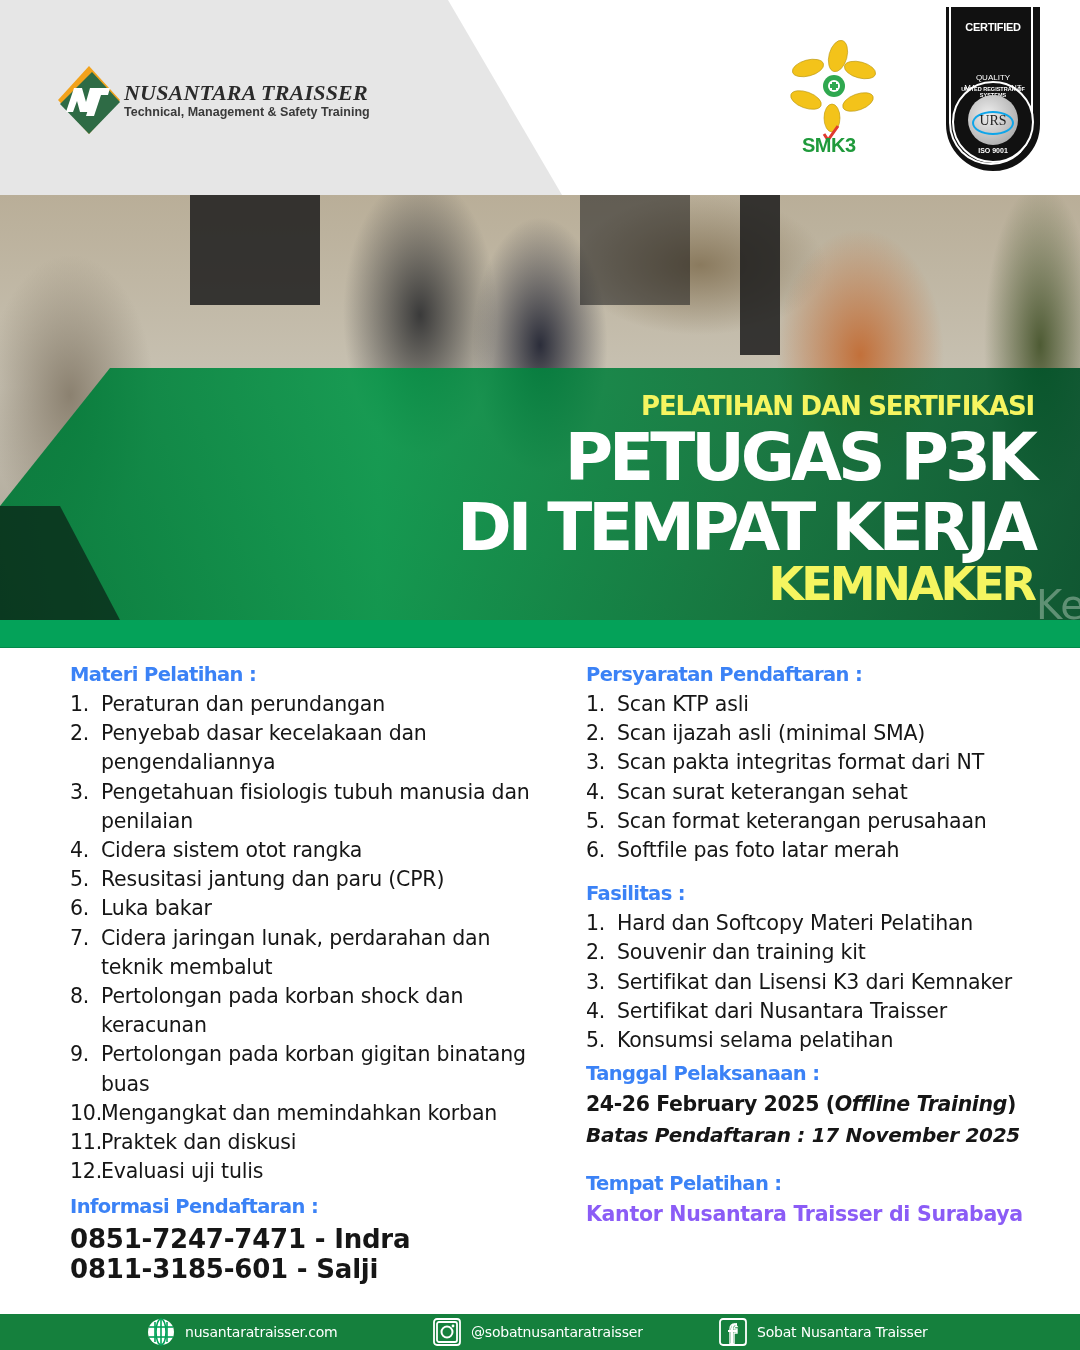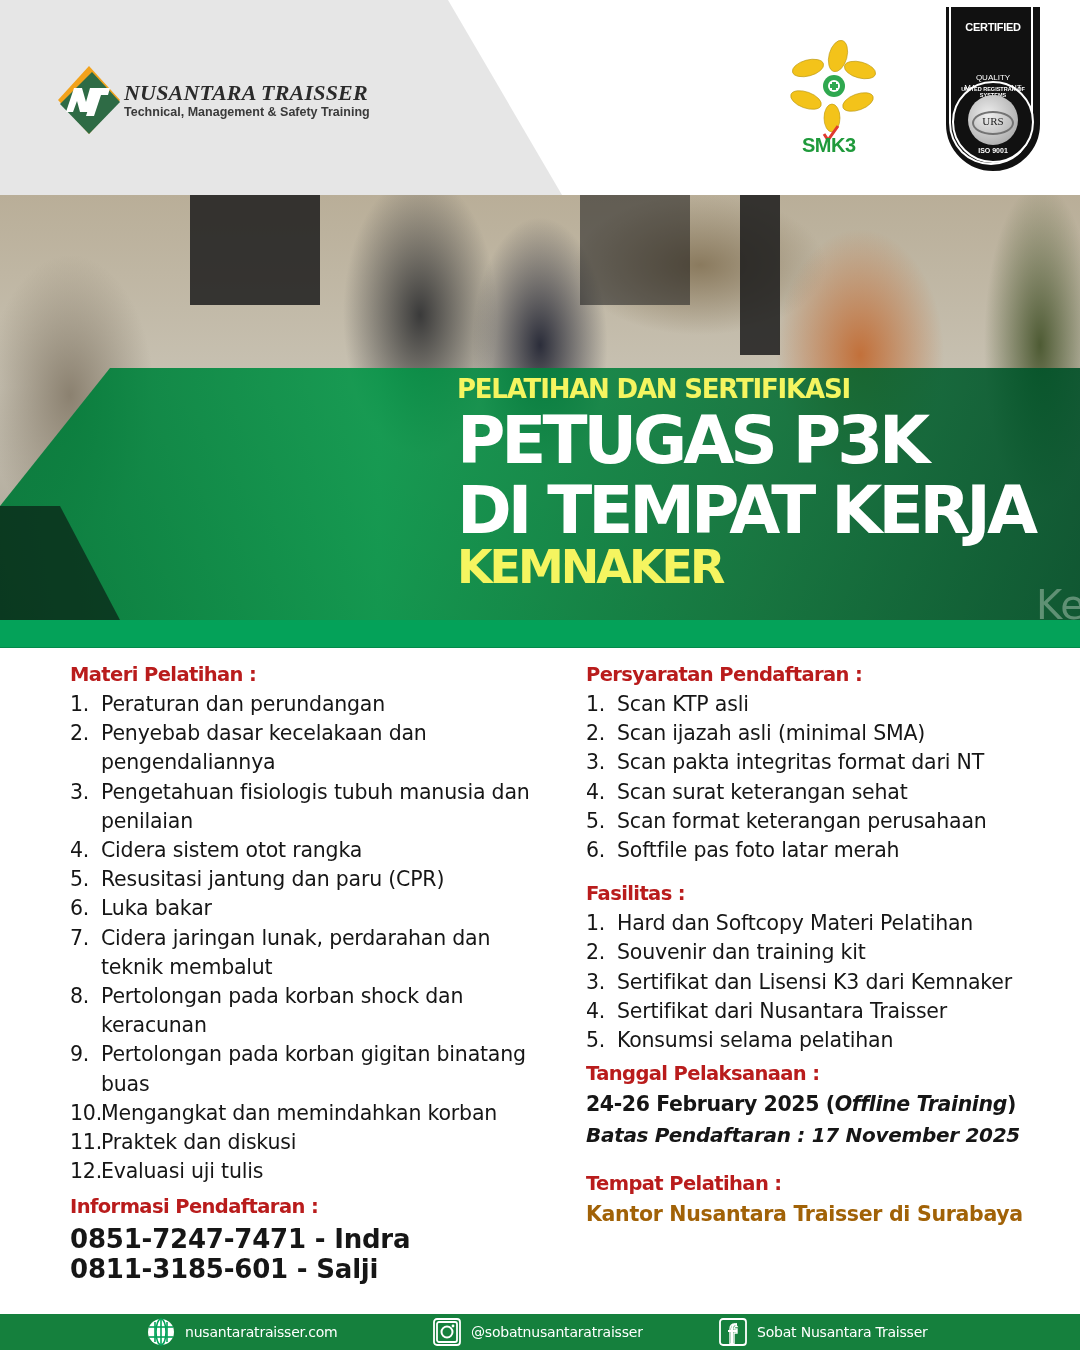--- a/index.html
+++ b/index.html
@@ -21,21 +21,21 @@
   .smk3 svg { width: 88px; height: 122px; display: block; }
   .smk3-label { position: absolute; left: 14px; top: 96px; font-family: "Liberation Sans", sans-serif; font-weight: bold; font-size: 20px; color: #1f9a3b; letter-spacing: -0.5px; }
 
   .iso { position: absolute; left: 946px; top: 7px; width: 94px; height: 164px; }
   .iso-body { position: absolute; left: 0; top: 0; width: 94px; height: 164px; background: #111; border-radius: 0 0 47px 47px; border: 2px solid #111; }
   .iso-inner { position: absolute; left: 3px; top: 0; width: 84px; height: 158px; border: 2px solid #fff; border-top: none; border-radius: 0 0 42px 42px; }
   .iso-cert { position: absolute; left: 0; top: 14px; width: 94px; text-align: center; color: #fff; font-family: "Liberation Sans", sans-serif; font-weight: bold; font-size: 11px; line-height: 12px; letter-spacing: -0.3px; }
   .iso-sub { position: absolute; left: 0; top: 28px; width: 94px; text-align: center; color: #fff; font-family: Liberation Sans, sans-serif; font-size: 8px; line-height: 10px; margin-top: 38px; }
   .iso-ring { position: absolute; left: 6px; top: 74px; width: 82px; height: 82px; border-radius: 50%; background: #111; border: 2px solid #fff; }
   .iso-disc { position: absolute; left: 14px; top: 12px; width: 50px; height: 50px; border-radius: 50%; background: radial-gradient(circle at 40% 40%, #eee, #9a9a9a); }
-  .iso-urs { position: absolute; left: 18px; top: 28px; width: 42px; height: 24px; border: 2px solid #737373; border-radius: 50%; font-family: "Liberation Serif", serif; font-size: 11px; color: #222; text-align: center; line-height: 16px; }
+  .iso-urs { position: absolute; left: 18px; top: 28px; width: 42px; height: 24px; border: 2px solid #0ea5e9; border-radius: 50%; font-family: "Liberation Serif", serif; font-size: 14px; color: #222; text-align: center; line-height: 16px; }
   .iso-arc-top { position: absolute; left: 0; top: 3px; width: 78px; text-align: center; font-size: 5.5px; color: #fff; font-family: "Liberation Sans", sans-serif; font-weight: bold; }
   .iso-bottom { position: absolute; left: 0; top: 64px; width: 78px; text-align: center; font-size: 7px; color: #fff; font-family: "Liberation Sans", sans-serif; font-weight: bold; }
 
   
   .hero { position: absolute; left: 0; top: 195px; width: 1080px; height: 425px; overflow: hidden;
     background:
       linear-gradient(90deg, rgba(0,0,0,0) 0%, rgba(0,0,0,0) 100%),
       radial-gradient(ellipse 120px 200px at 70px 200px, #8b8170 0%, transparent 70%),
       radial-gradient(ellipse 90px 170px at 540px 150px, #2b2d3a 0%, transparent 75%),
       radial-gradient(ellipse 110px 200px at 420px 120px, #3a3a3a 0%, transparent 70%),
@@ -43,44 +43,44 @@
       radial-gradient(ellipse 80px 230px at 1040px 150px, #4e5b34 0%, transparent 70%),
       radial-gradient(ellipse 180px 100px at 700px 70px, #8a7a5e 0%, transparent 70%),
       linear-gradient(180deg, #b9ae98 0%, #c8c2b3 45%, #a39c8e 100%);
   }
   .hero-desk { position: absolute; top: 0; height: 110px; background: #1c1c1c; opacity: 0.85; }
   .hero-green { position: absolute; left: 0; top: 173px; width: 1080px; height: 252px;
     background: linear-gradient(90deg, rgba(0,120,55,0.92) 0%, rgba(0,150,70,0.88) 35%, rgba(0,110,50,0.86) 70%, rgba(0,80,40,0.9) 100%);
     clip-path: polygon(110px 0, 1080px 0, 1080px 252px, 0 252px, 0 138px); }
   .hero-dark { position: absolute; left: 0; top: 311px; width: 120px; height: 114px; background: rgba(10,30,20,0.7);
     clip-path: polygon(0 0, 60px 0, 120px 114px, 0 114px); }
-  .hero-text { position: absolute; right: 46px; top: 179px; }
+  .hero-text { position: absolute; right: 46px; top: 196px; text-align: right; }
   .hero-pre { font-family: "DejaVu Sans", sans-serif; font-weight: bold; font-size: 26px; color: #f5f560; letter-spacing: -1.2px; line-height: 30px; }
   .hero-title1, .hero-title2 { font-family: "DejaVu Sans", sans-serif; font-weight: bold; font-size: 66px; color: #ffffff; letter-spacing: -4px; line-height: 74px; }
   .hero-title2 { margin-top: -4px; }
   .hero-kem { font-family: "DejaVu Sans", sans-serif; font-weight: bold; font-size: 46px; color: #f5f560; letter-spacing: -3px; line-height: 50px; margin-top: -6px; }
   .hero-ghost { position: absolute; left: 1036px; top: 387px; font-family: "DejaVu Sans", sans-serif; font-size: 40px; color: rgba(160,190,170,0.55); }
 
   .band { position: absolute; left: 0; top: 620px; width: 1080px; height: 28px; background: #04a259; border-bottom: 1px solid #038a4b; }
 
   
   .col { position: absolute; }
   .col-left { left: 70px; top: 660px; width: 480px; }
   .col-right { left: 586px; top: 660px; width: 470px; }
-  .sec-title { font-family: "DejaVu Sans", sans-serif; font-weight: bold; font-size: 19.5px; color: #b91c1c; letter-spacing: -0.6px; line-height: 30px; }
+  .sec-title { font-family: "DejaVu Sans", sans-serif; font-weight: bold; font-size: 19.5px; color: #3b82f6; letter-spacing: -0.6px; line-height: 30px; }
   .list { list-style: none; }
   .list li { display: flex; font-size: 20.5px; line-height: 29.2px; color: #161616; letter-spacing: -0.2px; }
   .list li .num { width: 31px; flex: 0 0 31px; }
   .list li .txt { flex: 1; }
   .gap-s { height: 6px; }
   .phone { font-size: 26px; line-height: 30px; color: #161616; font-weight: 600; letter-spacing: -0.2px; }
   .date-line { font-size: 20.5px; line-height: 31px; font-weight: bold; color: #161616; letter-spacing: -0.4px; }
   .date-line i { font-style: italic; }
   .deadline { font-size: 20px; line-height: 31px; font-style: italic; font-weight: 600; color: #161616; letter-spacing: -0.3px; }
-  .venue { font-size: 20.5px; line-height: 30px; color: #a16207; font-weight: 600; letter-spacing: -0.3px; }
+  .venue { font-size: 20.5px; line-height: 30px; color: #8b5cf6; font-weight: 600; letter-spacing: -0.3px; }
 
   
   .footer { position: absolute; left: 0; top: 1314px; width: 1080px; height: 36px; background: #15803d; }
   .f-item { position: absolute; top: 0; height: 36px; display: flex; align-items: center; color: #ffffff; font-family: "DejaVu Sans", sans-serif; font-size: 14px; letter-spacing: -0.2px; }
   .f-icon { width: 30px; height: 30px; margin-right: 9px; display: flex; align-items: center; justify-content: center; }
   .f-icon svg { width: 30px; height: 30px; display: block; }
 </style>
 </head>
 <body>
 

